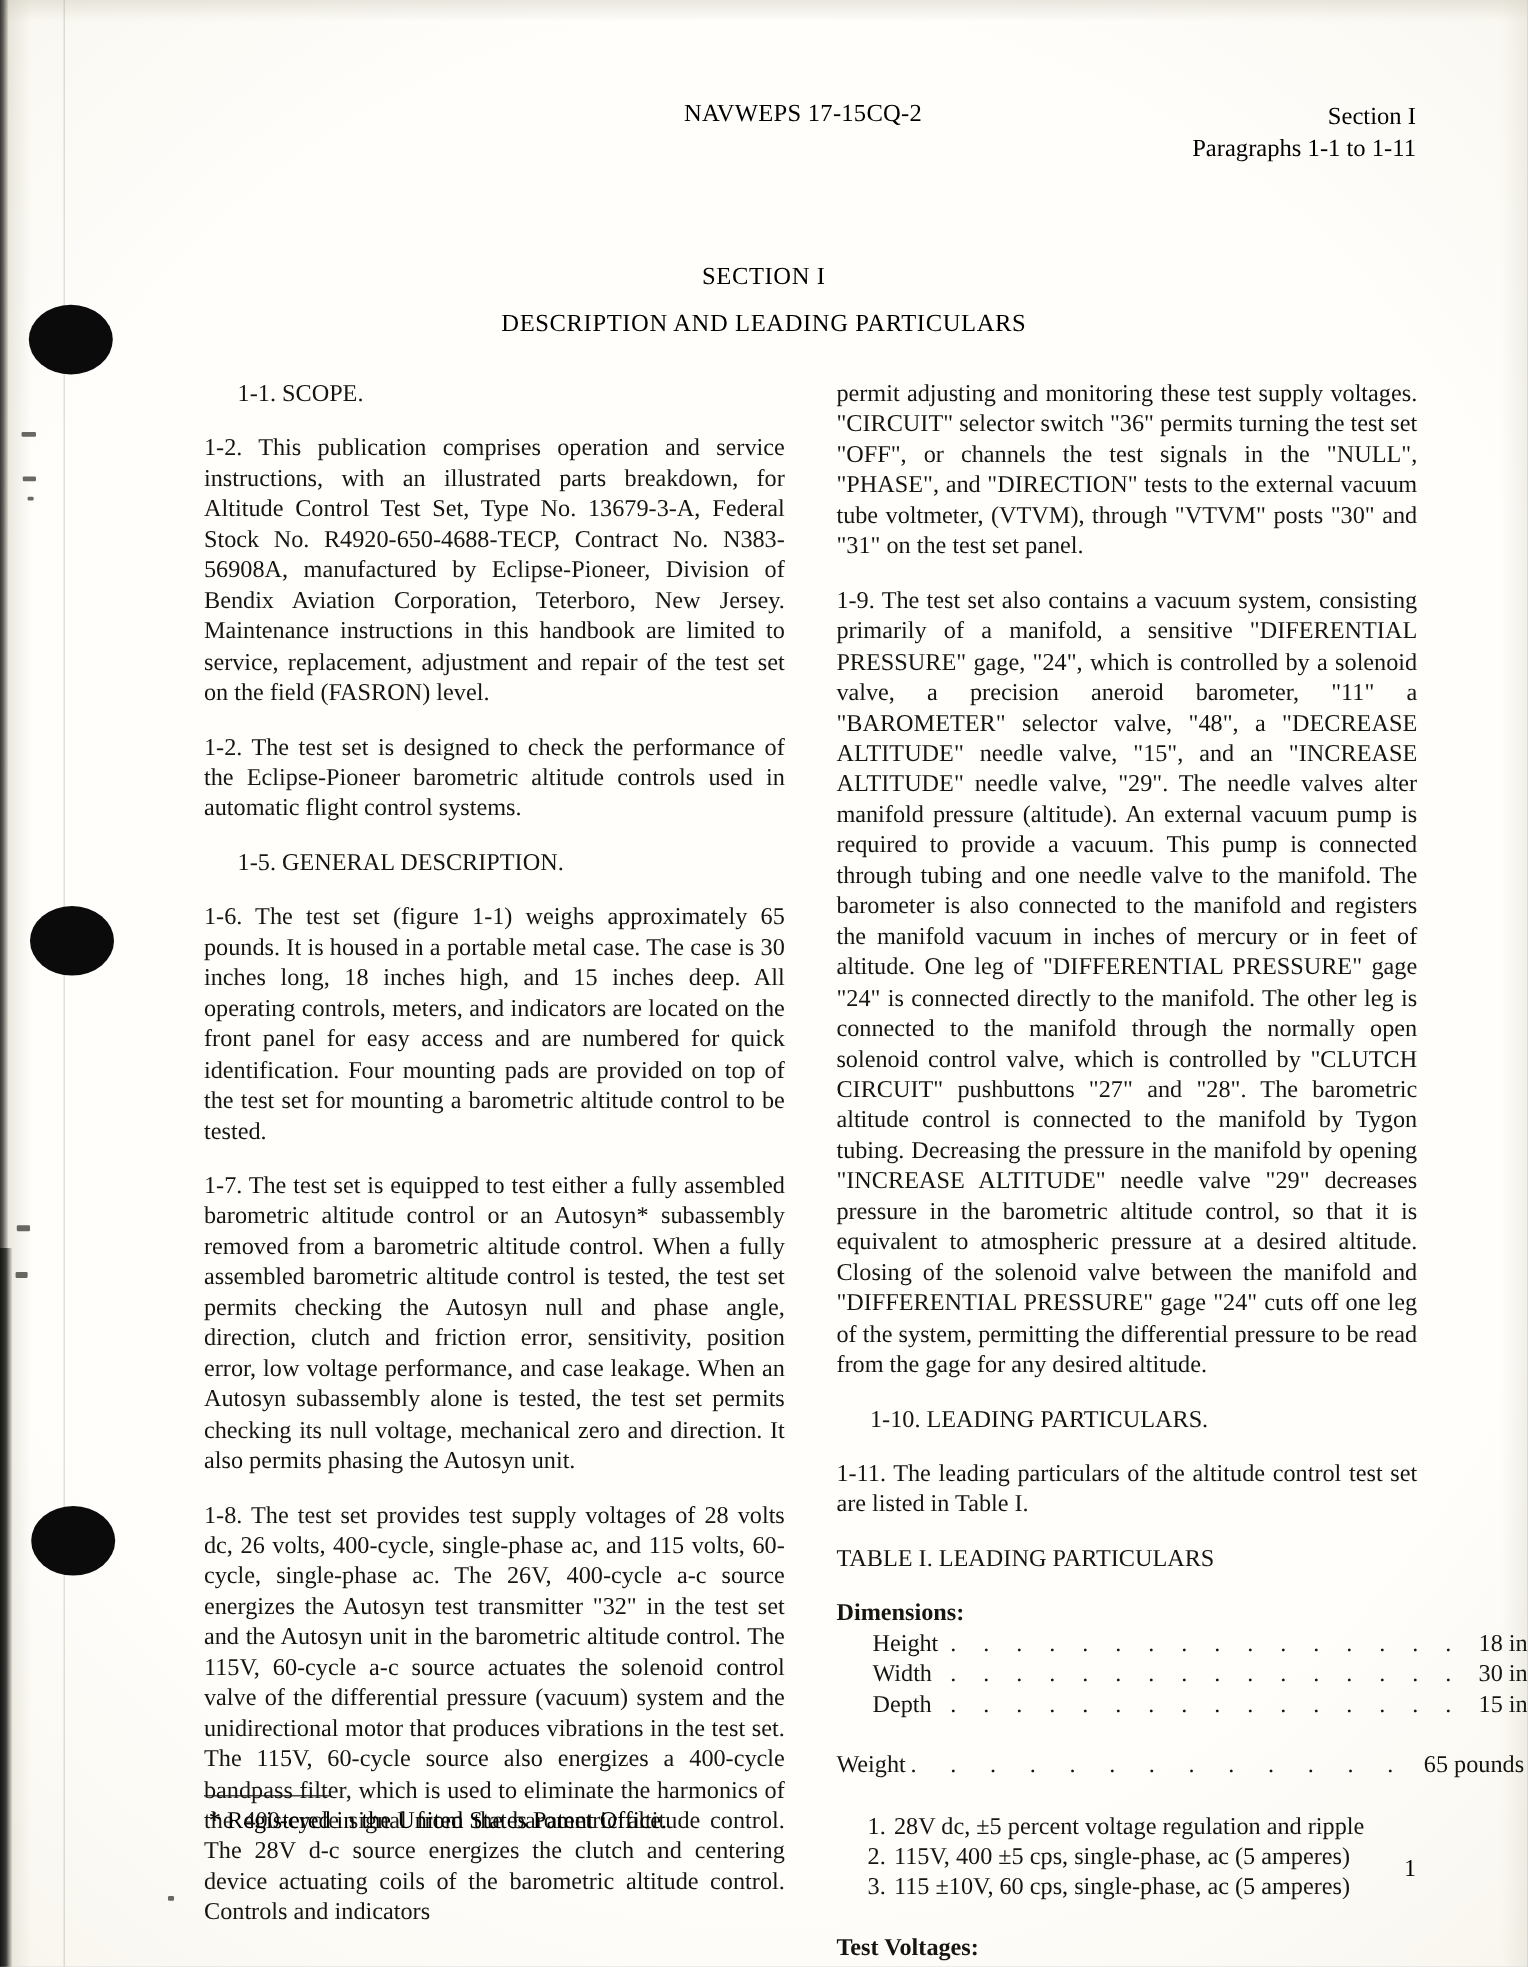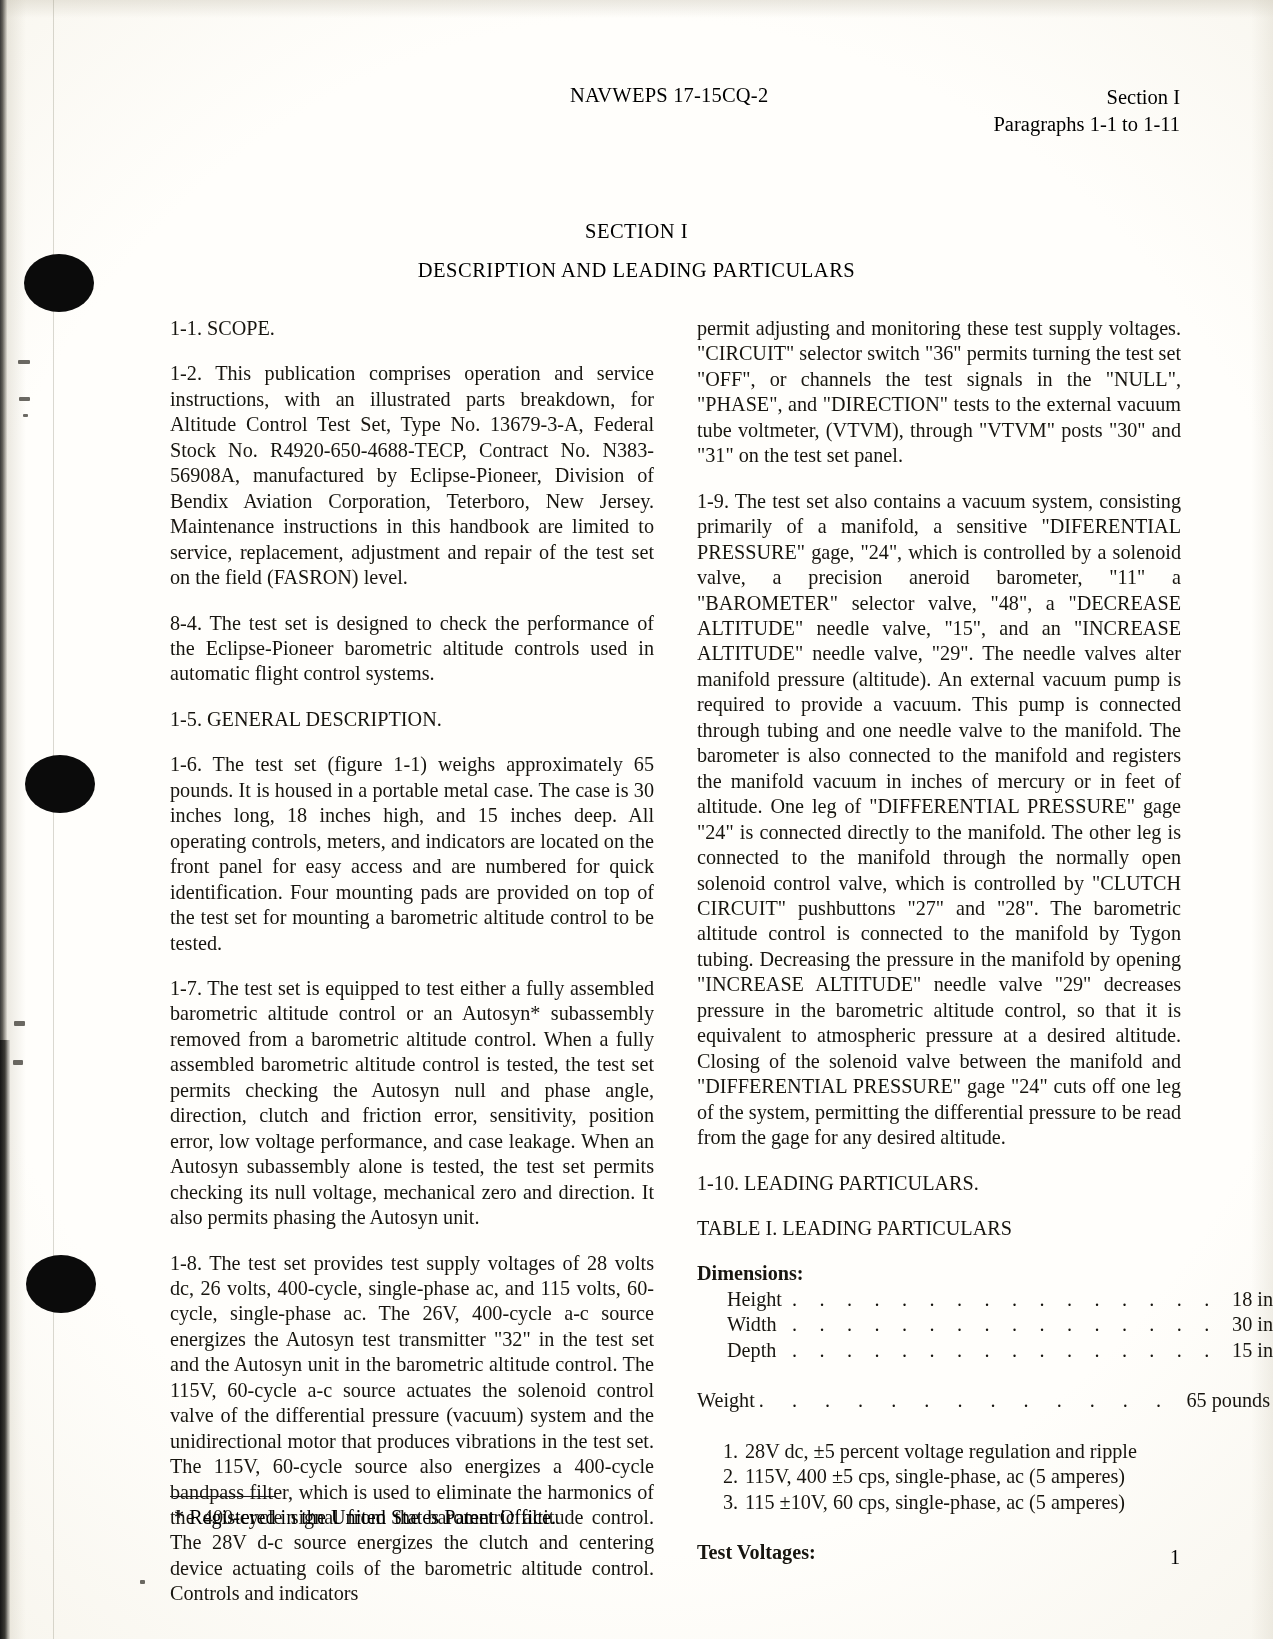--- a/index.html
+++ b/index.html
@@ -98,21 +98,21 @@
     color:#17150f;
   }
   .col.left{ left:170px; }
   .col.right{ left:697px; }
 
   p{ margin:0 0 0 0; }
   .para{ margin-bottom:20px; }
 
   
   .col p{ text-align:justify; }
-  .col p.noj{ text-align:left; }
+  .col p.noj{ text-align:left;margin-left:28px; }
 
   
   .footnote-rule{
     position:absolute;
     left:170px;
     top:1496px;
     width:105px;
     height:0;
     border-top:1.6px solid #1a1a1a;
   }
@@ -200,34 +200,35 @@
         <div>Paragraphs 1-1 to 1-11</div>
       </div>
     </div>
 
     <div class="sec-title t1">SECTION I</div>
     <div class="sec-title t2">DESCRIPTION AND LEADING PARTICULARS</div>
 
     <div class="col left">
       <p class="para noj">1-1.   SCOPE.</p>
       <p class="para">1-2.   This publication comprises operation and service instructions, with an illustrated parts breakdown, for Altitude Control Test Set, Type No. 13679-3-A, Federal Stock No. R4920-650-4688-TECP, Contract No. N383-56908A, manufactured by Eclipse-Pioneer, Division of Bendix Aviation Corporation, Teterboro, New Jersey.   Maintenance instructions in this handbook are limited to service, replacement, adjustment and repair of the test set on the field (FASRON) level.</p>
-      <p class="para">8-4.   The test set is designed to check the performance of the Eclipse-Pioneer barometric altitude controls used in automatic flight control systems.</p>
+      <p class="para">1-2.   The test set is designed to check the performance of the Eclipse-Pioneer barometric altitude controls used in automatic flight control systems.</p>
       <p class="para noj">1-5.   GENERAL DESCRIPTION.</p>
       <p class="para">1-6.   The test set (figure 1-1) weighs approximately 65 pounds.  It is housed in a portable metal case.  The case is 30 inches long, 18 inches high, and 15 inches deep.  All operating controls, meters, and indicators are located on the front panel for easy access and are numbered for quick identification.  Four mounting pads are provided on top of the test set for mounting a barometric altitude control to be tested.</p>
       <p class="para">1-7.   The test set is equipped to test either a fully assembled barometric altitude control or an Autosyn* subassembly removed from a barometric altitude control.  When a fully assembled barometric altitude control is tested, the test set permits checking the Autosyn null and phase angle, direction, clutch and friction error, sensitivity, position error, low voltage performance, and case leakage.   When an Autosyn subassembly alone is tested, the test set permits checking its null voltage, mechanical zero and direction.  It also permits phasing the Autosyn unit.</p>
       <p class="para">1-8.   The test set provides test supply voltages of 28 volts dc, 26 volts, 400-cycle, single-phase ac, and 115 volts, 60-cycle, single-phase ac. The 26V, 400-cycle a-c source energizes the Autosyn test transmitter "32" in the test set and the Autosyn unit in the barometric altitude control. The 115V, 60-cycle a-c source actuates the solenoid control valve of the differential pressure (vacuum) system and the unidirectional motor that produces vibrations in the test set. The 115V, 60-cycle source also energizes a 400-cycle bandpass filter, which is used to eliminate the harmonics of the 400-cycle signal from the barometric altitude control.   The 28V d-c source energizes the clutch and centering device actuating coils of the barometric altitude control.  Controls and indicators</p>
     </div>
 
     <div class="footnote-rule"></div>
     <div class="footnote">* Registered in the United States Patent Office.</div>
 
     <div class="col right">
       <p class="para">permit adjusting and monitoring these test supply voltages.  "CIRCUIT" selector switch "36" permits turning the test set "OFF", or channels the test signals in the "NULL", "PHASE", and "DIRECTION" tests to the external vacuum tube voltmeter, (VTVM), through "VTVM" posts "30" and "31" on the test set panel.</p>
       <p class="para">1-9.   The test set also contains a vacuum system, consisting primarily of a manifold, a sensitive "DIFERENTIAL PRESSURE" gage, "24", which is controlled by a solenoid valve, a precision aneroid barometer, "11" a "BAROMETER" selector valve, "48", a "DECREASE ALTITUDE" needle valve, "15", and an "INCREASE ALTITUDE" needle valve, "29".  The needle valves alter manifold pressure (altitude).  An external vacuum pump is required to provide a vacuum.   This pump is connected through tubing and one needle valve to the manifold.   The barometer is also connected to the manifold and registers the manifold vacuum in inches of mercury or in feet of altitude.  One leg of "DIFFERENTIAL PRESSURE" gage "24" is connected directly to the manifold.   The other leg is connected to the manifold through the normally open solenoid control valve, which is controlled by "CLUTCH CIRCUIT" pushbuttons "27" and "28".  The barometric altitude control is connected to the manifold by Tygon tubing.   Decreasing the pressure in the manifold by opening "INCREASE ALTITUDE" needle valve "29" decreases pressure in the barometric altitude control, so that it is equivalent to atmospheric pressure at a desired altitude.  Closing of the solenoid valve between the manifold and "DIFFERENTIAL PRESSURE" gage "24" cuts off one leg of the system, permitting the differential pressure to be read from the gage for any desired altitude.</p>
       <p class="para noj">1-10.   LEADING PARTICULARS.</p>
+      <p class="para">1-11.   The leading particulars of the altitude control test set are listed in Table I.</p>
 
       <div class="table-title">TABLE I.   LEADING PARTICULARS</div>
 
       <div>
         <div class="blockhead">Dimensions:</div>
         <table class="tbl">
           <tbody>
             <tr>
               <td class="lbl">Height</td>
               <td class="dots">. . . . . . . . . . . . . . . .</td>

